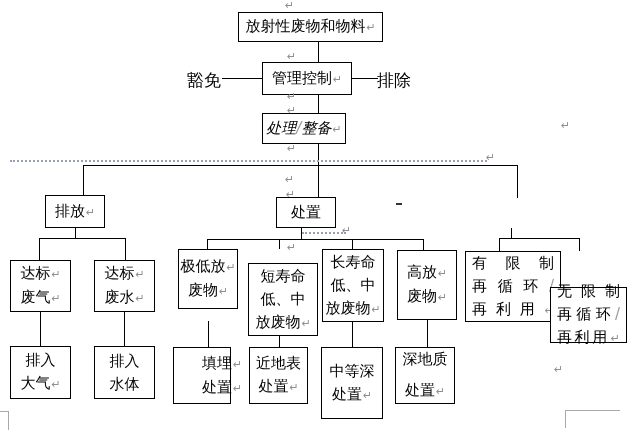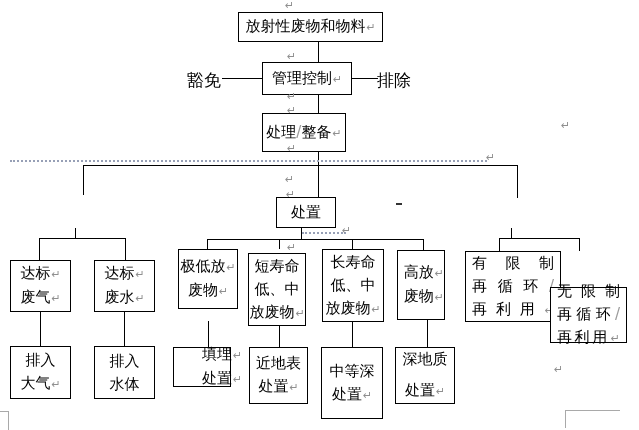--- a/index.html
+++ b/index.html
@@ -79,49 +79,52 @@
     <div class="edge grey" style="left: 565px; top: 410px; width: 55px; height: 1px;"></div>
     <div class="edge grey" style="left: 565px; top: 410px; width: 1px; height: 18px;"></div>
     <div class="dotted" style="left: 10px; top: 160px; width: 477px;"></div>
     <div class="dotted" style="left: 302px; top: 232px; width: 44px;"></div>
     <div class="node" style="left: 238px; top: 12px; width: 145px; height: 30px;">
       <div class="bline"><span>放射性废物和物料</span><span class="seg-mark">↵</span></div>
     </div>
     <div class="node" style="left: 262px; top: 62px; width: 90px; height: 33px;">
       <div class="bline"><span>管理控制</span><span class="seg-mark">↵</span></div>
     </div>
-    <div class="node" style="left: 262px; top: 113px; width: 84px; height: 39px;">
+    <div class="node" style="left: 262px; top: 113px; width: 84px; height: 31px; font-style: italic;">
       <div class="bline"><span>处理</span><span class="seg-slash">/</span><span>整备</span><span class="seg-mark">↵</span></div>
+    </div>
+    <div class="node" style="left: 45px; top: 195px; width: 60px; height: 33px;">
+      <div class="bline"><span>排放</span><span class="seg-mark">↵</span></div>
     </div>
     <div class="node" style="left: 10px; top: 260px; width: 61px; height: 52px;">
       <div class="bline"><span>达标</span><span class="seg-mark">↵</span></div>
       <div class="bline"><span>废气</span><span class="seg-mark">↵</span></div>
     </div>
     <div class="node" style="left: 94px; top: 260px; width: 61px; height: 52px;">
       <div class="bline"><span>达标</span><span class="seg-mark">↵</span></div>
       <div class="bline"><span>废水</span><span class="seg-mark">↵</span></div>
     </div>
     <div class="node" style="left: 276px; top: 197px; width: 60px; height: 31px;">
       <div class="bline"><span>处置</span></div>
     </div>
     <div class="node" style="left: 178px; top: 249px; width: 60px; height: 60px;">
       <div class="bline"><span>极低放</span><span class="seg-mark">↵</span></div>
       <div class="bline"><span>废物</span><span class="seg-mark">↵</span></div>
     </div>
-    <div class="node" style="left: 248px; top: 253px; width: 58px; height: 73px; font-family: Liberation Serif, serif;">
+    <div class="node" style="left: 248px; top: 263px; width: 70px; height: 73px; font-family: Liberation Serif, serif;">
       <div class="bline"><span>短寿命</span></div>
       <div class="bline"><span>低、中</span></div>
       <div class="bline"><span>放废物</span><span class="seg-mark">↵</span></div>
     </div>
     <div class="node" style="left: 322px; top: 249px; width: 62px; height: 73px;">
       <div class="bline"><span>长寿命</span></div>
       <div class="bline"><span>低、中</span></div>
       <div class="bline"><span>放废物</span><span class="seg-mark">↵</span></div>
     </div>
-    <div class="node" style="left: 397px; top: 250px; width: 48px; height: 70px; align-items: flex-end;">
+    <div class="node" style="left: 397px; top: 250px; width: 60px; height: 70px;">
       <div class="bline"><span>高放</span><span class="seg-mark">↵</span></div>
       <div class="bline"><span>废物</span><span class="seg-mark">↵</span></div>
     </div>
     <div class="node justify" style="left: 465px; top: 251px; width: 96px; height: 71px;">
       <div class="bline"><span>有限制</span></div>
       <div class="bline"><span>再循环</span><span class="seg-slash">/</span></div>
       <div class="bline"><span>再利用</span><span class="seg-mark">↵</span></div>
     </div>
     <div class="node justify" style="left: 550px; top: 251px; width: 77px; height: 56px; margin-top: 36px;">
       <div class="bline"><span>无限制</span></div>
@@ -129,21 +132,21 @@
       <div class="bline"><span>再利用</span><span class="seg-mark">↵</span></div>
     </div>
     <div class="node" style="left: 10px; top: 346px; width: 61px; height: 53px;">
       <div class="bline"><span>排入</span></div>
       <div class="bline"><span>大气</span><span class="seg-mark">↵</span></div>
     </div>
     <div class="node" style="left: 94px; top: 346px; width: 61px; height: 53px;">
       <div class="bline"><span>排入</span></div>
       <div class="bline"><span>水体</span></div>
     </div>
-    <div class="node" style="left: 173px; top: 347px; width: 58px; height: 40px; padding-left: 40px;">
+    <div class="node" style="left: 173px; top: 347px; width: 58px; height: 57px; padding-left: 40px;">
       <div class="bline"><span>填埋</span><span class="seg-mark">↵</span></div>
       <div class="bline"><span>处置</span><span class="seg-mark">↵</span></div>
     </div>
     <div class="node" style="left: 249px; top: 347px; width: 59px; height: 57px;">
       <div class="bline"><span>近地表</span></div>
       <div class="bline"><span>处置</span><span class="seg-mark">↵</span></div>
     </div>
     <div class="node" style="left: 321px; top: 347px; width: 62px; height: 72px;">
       <div class="bline"><span>中等深</span></div>
       <div class="bline"><span>处置</span><span class="seg-mark">↵</span></div>

